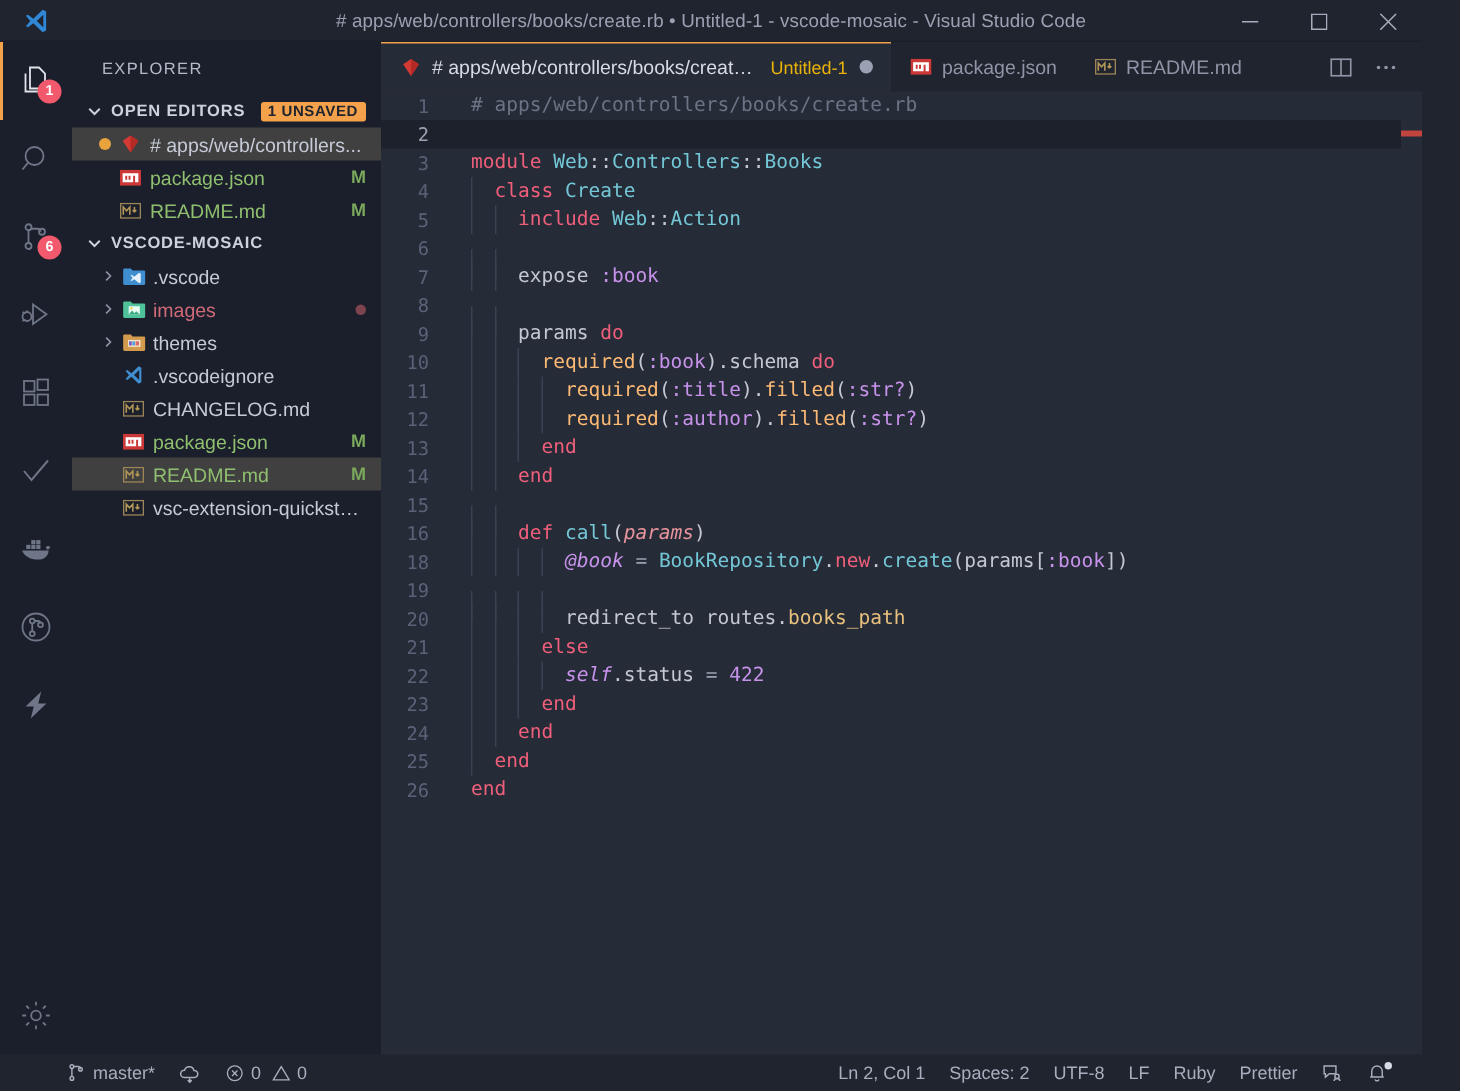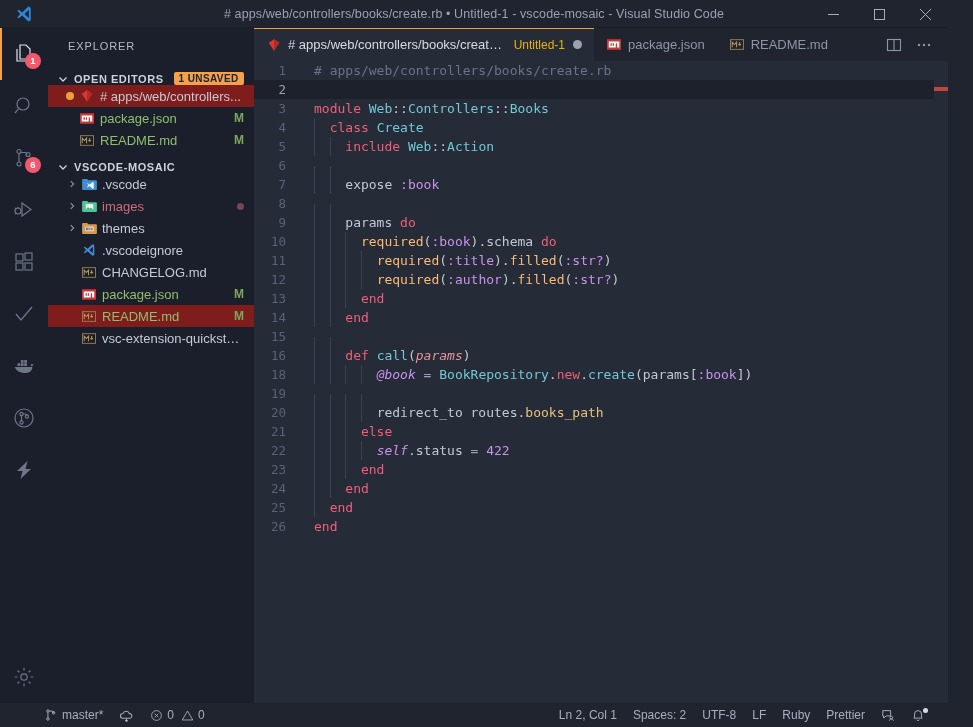--- a/index.html
+++ b/index.html
@@ -62,36 +62,36 @@
   
   .sidebar { width: 206px; flex: 0 0 206px; background: #1b1f2b; display: flex; flex-direction: column; min-height: 0; }
   .sb-title {
     height: 35px; display: flex; align-items: center;
     padding: 0 0 0 20px; font-size: 11px; letter-spacing: .9px;
     color: #b4bac7; text-transform: uppercase;
   }
   .sb-scroll { flex: 1 1 auto; overflow: hidden; min-height: 0; }
 
   .section-head {
-    height: 22px; display: flex; align-items: flex-end; gap: 4px;
+    height: 22px; display: flex; align-items: center; gap: 4px;
     padding-left: 8px; font-size: 11px; font-weight: bold;
     letter-spacing: .55px; color: #ccd1dc; cursor: pointer;
   }
   .section-head .chev { width: 14px; display: inline-flex; justify-content: center; color: #ccd1dc; }
   .badge-unsaved {
     background: #f3a14a; color: #20242f; font-size: 10px; font-weight: bold;
     border-radius: 2px; padding: 1px 5px; margin-left: 6px; letter-spacing: .4px;
   }
 
   .row {
     height: 22px; display: flex; align-items: center;
     font-size: 13px; color: #c5cad6; cursor: pointer; position: relative;
     padding-right: 10px; white-space: nowrap; overflow: hidden;
   }
-  .row.selected { background: #7f1d1d; }
+  .row.selected { background: #404040; }
   .row .twisty { width: 16px; flex: 0 0 16px; display: flex; justify-content: center; color: #8e95a6; font-size: 10px; }
   .row .ficon { width: 18px; flex: 0 0 18px; display: flex; align-items: center; justify-content: center; margin-right: 4px; }
   .row .label { overflow: hidden; text-overflow: ellipsis; }
   .row .mark { margin-left: auto; font-size: 12px; font-weight: bold; padding-left: 6px; }
   .dirty-dot { width: 8px; height: 8px; border-radius: 50%; background: #e8a33d; flex: 0 0 8px; margin-right: 4px; }
   .spacer-dot { width: 8px; flex: 0 0 8px; margin-right: 4px; }
   .mod-dot { width: 7px; height: 7px; border-radius: 50%; background: #7d4450; margin-left: auto; }
 
   .c-green { color: #8fbf6f; }
   .c-red    { color: #cf6a78; }

